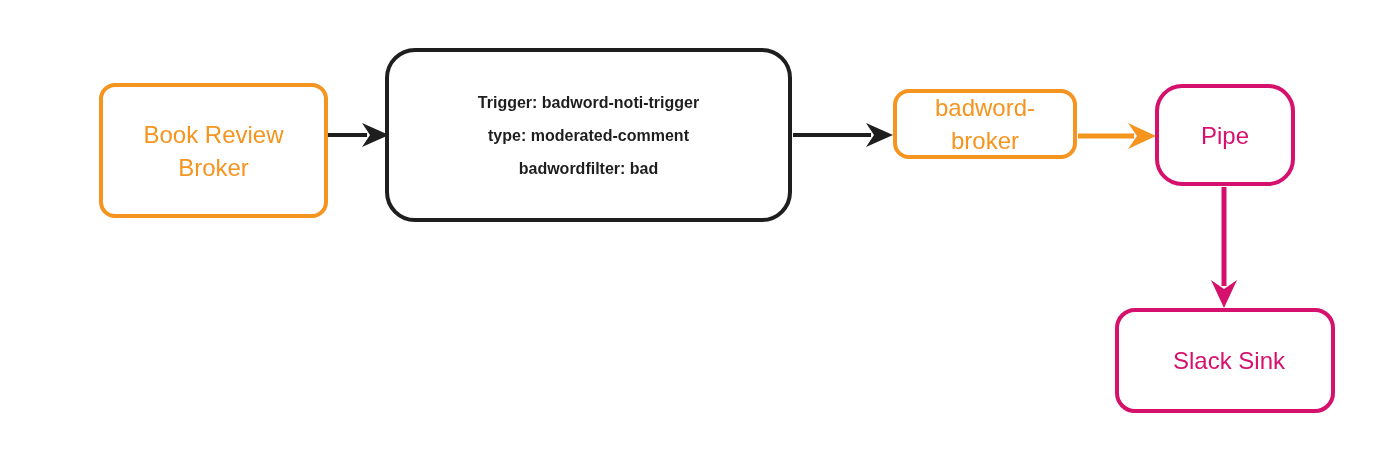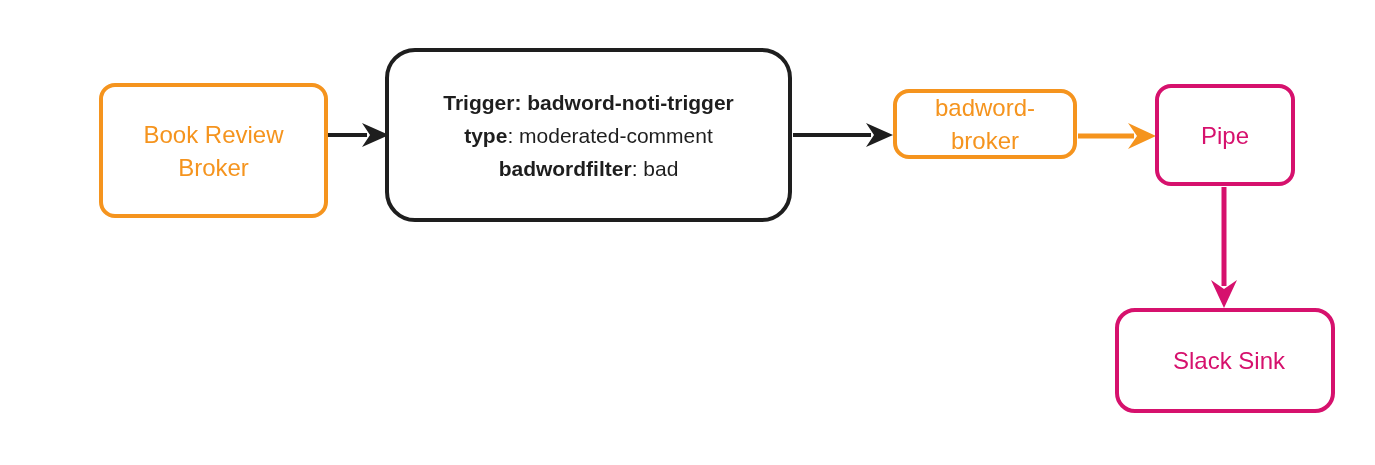--- a/index.html
+++ b/index.html
@@ -40,39 +40,39 @@
     line-height: 33px;
   }
   .node-orange {
     border: 4px solid var(--orange);
     color: var(--orange);
     border-radius: 16px;
   }
   .node-pink {
     border: 4px solid var(--pink);
     color: var(--pink);
-    border-radius: 16px;
+    border-radius: 27px;
   }
   .node-black {
     border: 4px solid var(--black);
     color: var(--black);
     border-radius: 30px;
   }
   #node-book-review-broker { left: 53px;   top: 83px;  width: 229px; height: 135px; padding: 0 28px; margin-left: 46px; }
   #node-trigger            { left: 385px;  top: 48px;  width: 407px; height: 174px; flex-direction: column; }
   #node-badword-broker     { left: 893px;  top: 89px;  width: 184px; height: 70px;  padding: 0 14px; }
   #node-pipe               { left: 1155px; top: 84px;  width: 140px; height: 102px; }
   #node-slack-sink         { left: 1115px; top: 308px; width: 220px; height: 105px; border-radius: 20px; padding-left: 8px; }
   .trigger-line {
     white-space: nowrap;
-    font-size: 21px;
+    font-size: 16px;
     line-height: 33px;
   }
   .trigger-line .key { font-weight: 700; }
-  .trigger-line .val { font-weight: 400; }
+  .trigger-line .val { font-weight: 700; }
   .stroke-black { stroke: var(--black); }
   .fill-black   { fill: var(--black); }
   .stroke-orange { stroke: var(--orange); }
   .fill-orange   { fill: var(--orange); }
   .stroke-pink { stroke: var(--pink); }
   .fill-pink   { fill: var(--pink); }
 </style>
 </head>
 <body>
 

